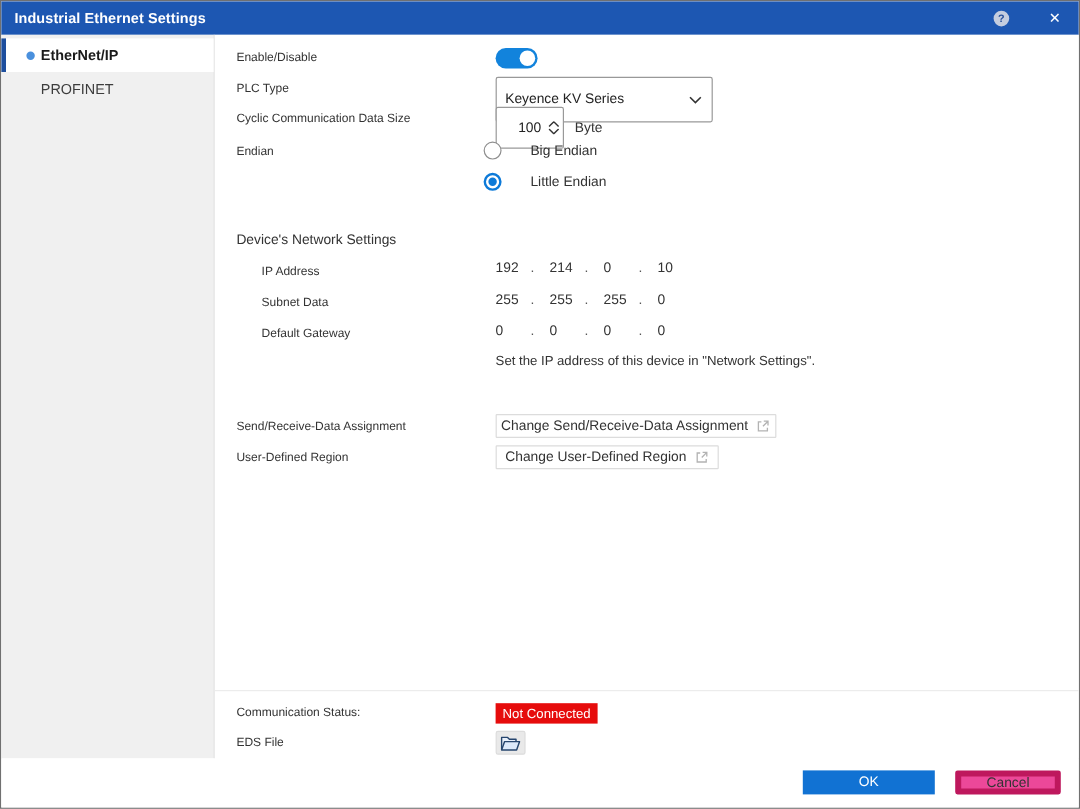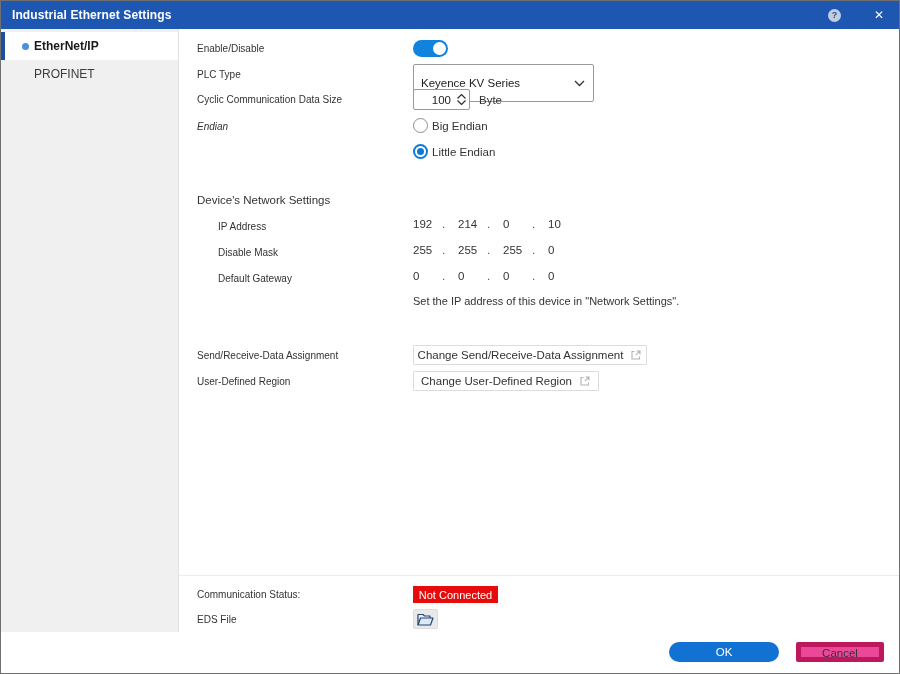--- a/index.html
+++ b/index.html
@@ -37,29 +37,29 @@
   
   .toggle{ width:35px; height:17px; border-radius:9px; background:#1283dc; position:relative; cursor:pointer; }
   .toggle .knob{ position:absolute; top:2px; right:2px; width:13px; height:13px; border-radius:50%; background:#fff; }
 
   
   .select{ width:181px; height:38px; border:1px solid #999; border-radius:2px; background:#fff;
            display:flex; align-items:center; justify-content:space-between; padding:0 8px 0 7px;
            font-size:11.5px; color:#222; cursor:pointer; }
 
   
-  .spin{ width:57px; height:21px; border:1px solid #999; border-radius:2px; background:#fff;
+  .spin{ width:57px; height:35px; border:1px solid #999; border-radius:2px; background:#fff;
          display:flex; align-items:center; }
   .spin .val{ flex:1; text-align:right; font-size:11.5px; color:#222; padding-right:3px; }
   .spin .arrows{ width:15px; height:100%; display:flex; flex-direction:column; align-items:center;
                  justify-content:center; gap:1px; cursor:pointer; }
   .unit{ margin-left:9px; font-size:11.5px; color:#333; }
 
   
-  .radio-row{ position:absolute; left:234px; display:flex; align-items:center; gap:4px; cursor:pointer; }
+  .radio-row{ position:absolute; left:224px; display:flex; align-items:center; gap:24px; cursor:pointer; }
   .radio{ width:15px; height:15px; border-radius:50%; background:#fff; border:1px solid #8f8f8f; position:relative; }
   .radio.on{ border:2px solid #0d7ad8; }
   .radio.on::after{ content:""; position:absolute; left:2px; top:2px; width:7px; height:7px;
                     border-radius:50%; background:#0d7ad8; }
   .radio-lbl{ font-size:11.5px; color:#333; }
 
   
   .octets{ display:flex; font-size:11.5px; color:#333; }
   .octets .oct{ width:29px; text-align:left; }
   .octets .dot{ width:16px; text-align:left; color:#555; }
@@ -75,21 +75,21 @@
 
   
   .badge{ width:85px; height:17px; background:#e60c0c; color:#fff; font-size:11px;
           display:flex; align-items:center; justify-content:center; }
   .folder-btn{ width:25px; height:20px; background:#e9e9e9; border:1px solid #dcdcdc; border-radius:2px;
                display:flex; align-items:center; justify-content:center; cursor:pointer; }
 
   
   .footer{ position:absolute; left:0; right:0; bottom:0; height:41px; background:#fff; }
   .btn-ok{ position:absolute; left:668px; top:10px; width:110px; height:20px; background:#1172d3;
-           color:#fff; border:none; border-radius:10px; font-size:11.5px; font-family:inherit; cursor:pointer; }
+           color:#fff; border:none; border-radius:0; font-size:11.5px; font-family:inherit; cursor:pointer; }
   .btn-cancel{ position:absolute; left:795px; top:10px; width:88px; height:20px; background:#ec4899;
            color:#333; border:5px solid #be185d; border-radius:2px; font-size:11.5px; font-family:inherit; cursor:pointer; }
 </style>
 </head>
 <body>
 
 <div class="window">
 
   <div class="titlebar">
     <span class="title">Industrial Ethernet Settings</span>
@@ -136,21 +136,21 @@
             <path d="M0.5 4.5 L4.5 0.5 L8.5 4.5" fill="none" stroke="#333" stroke-width="1.2"></path>
           </svg>
           <svg width="9" height="5" viewBox="0 0 9 5">
             <path d="M0.5 0.5 L4.5 4.5 L8.5 0.5" fill="none" stroke="#333" stroke-width="1.2"></path>
           </svg>
         </span>
       </div>
       <span class="unit">Byte</span>
     </div>
 
-    <span class="lbl" style="top:89px;font-style:italic;">Endian</span>
+    <span class="lbl" style="top:89px;">Endian</span>
     <div class="radio-row" style="top:89px;">
       <span class="radio"></span>
       <span class="radio-lbl">Big Endian</span>
     </div>
     <div class="radio-row" style="top:115px;">
       <span class="radio on"></span>
       <span class="radio-lbl">Little Endian</span>
     </div>
 
     <span class="heading" style="top:165px;">Device's Network Settings</span>
@@ -161,21 +161,21 @@
         <span class="oct">192</span>
         <span class="dot">.</span>
         <span class="oct">214</span>
         <span class="dot">.</span>
         <span class="oct">0</span>
         <span class="dot">.</span>
         <span class="oct">10</span>
       </span>
     </div>
 
-    <span class="lbl lbl-indent" style="top:215px;">Disable Mask</span>
+    <span class="lbl lbl-indent" style="top:215px;">Subnet Data</span>
     <div class="ctl" style="top:215px;">
       <span class="octets">
         <span class="oct">255</span>
         <span class="dot">.</span>
         <span class="oct">255</span>
         <span class="dot">.</span>
         <span class="oct">255</span>
         <span class="dot">.</span>
         <span class="oct">0</span>
       </span>

